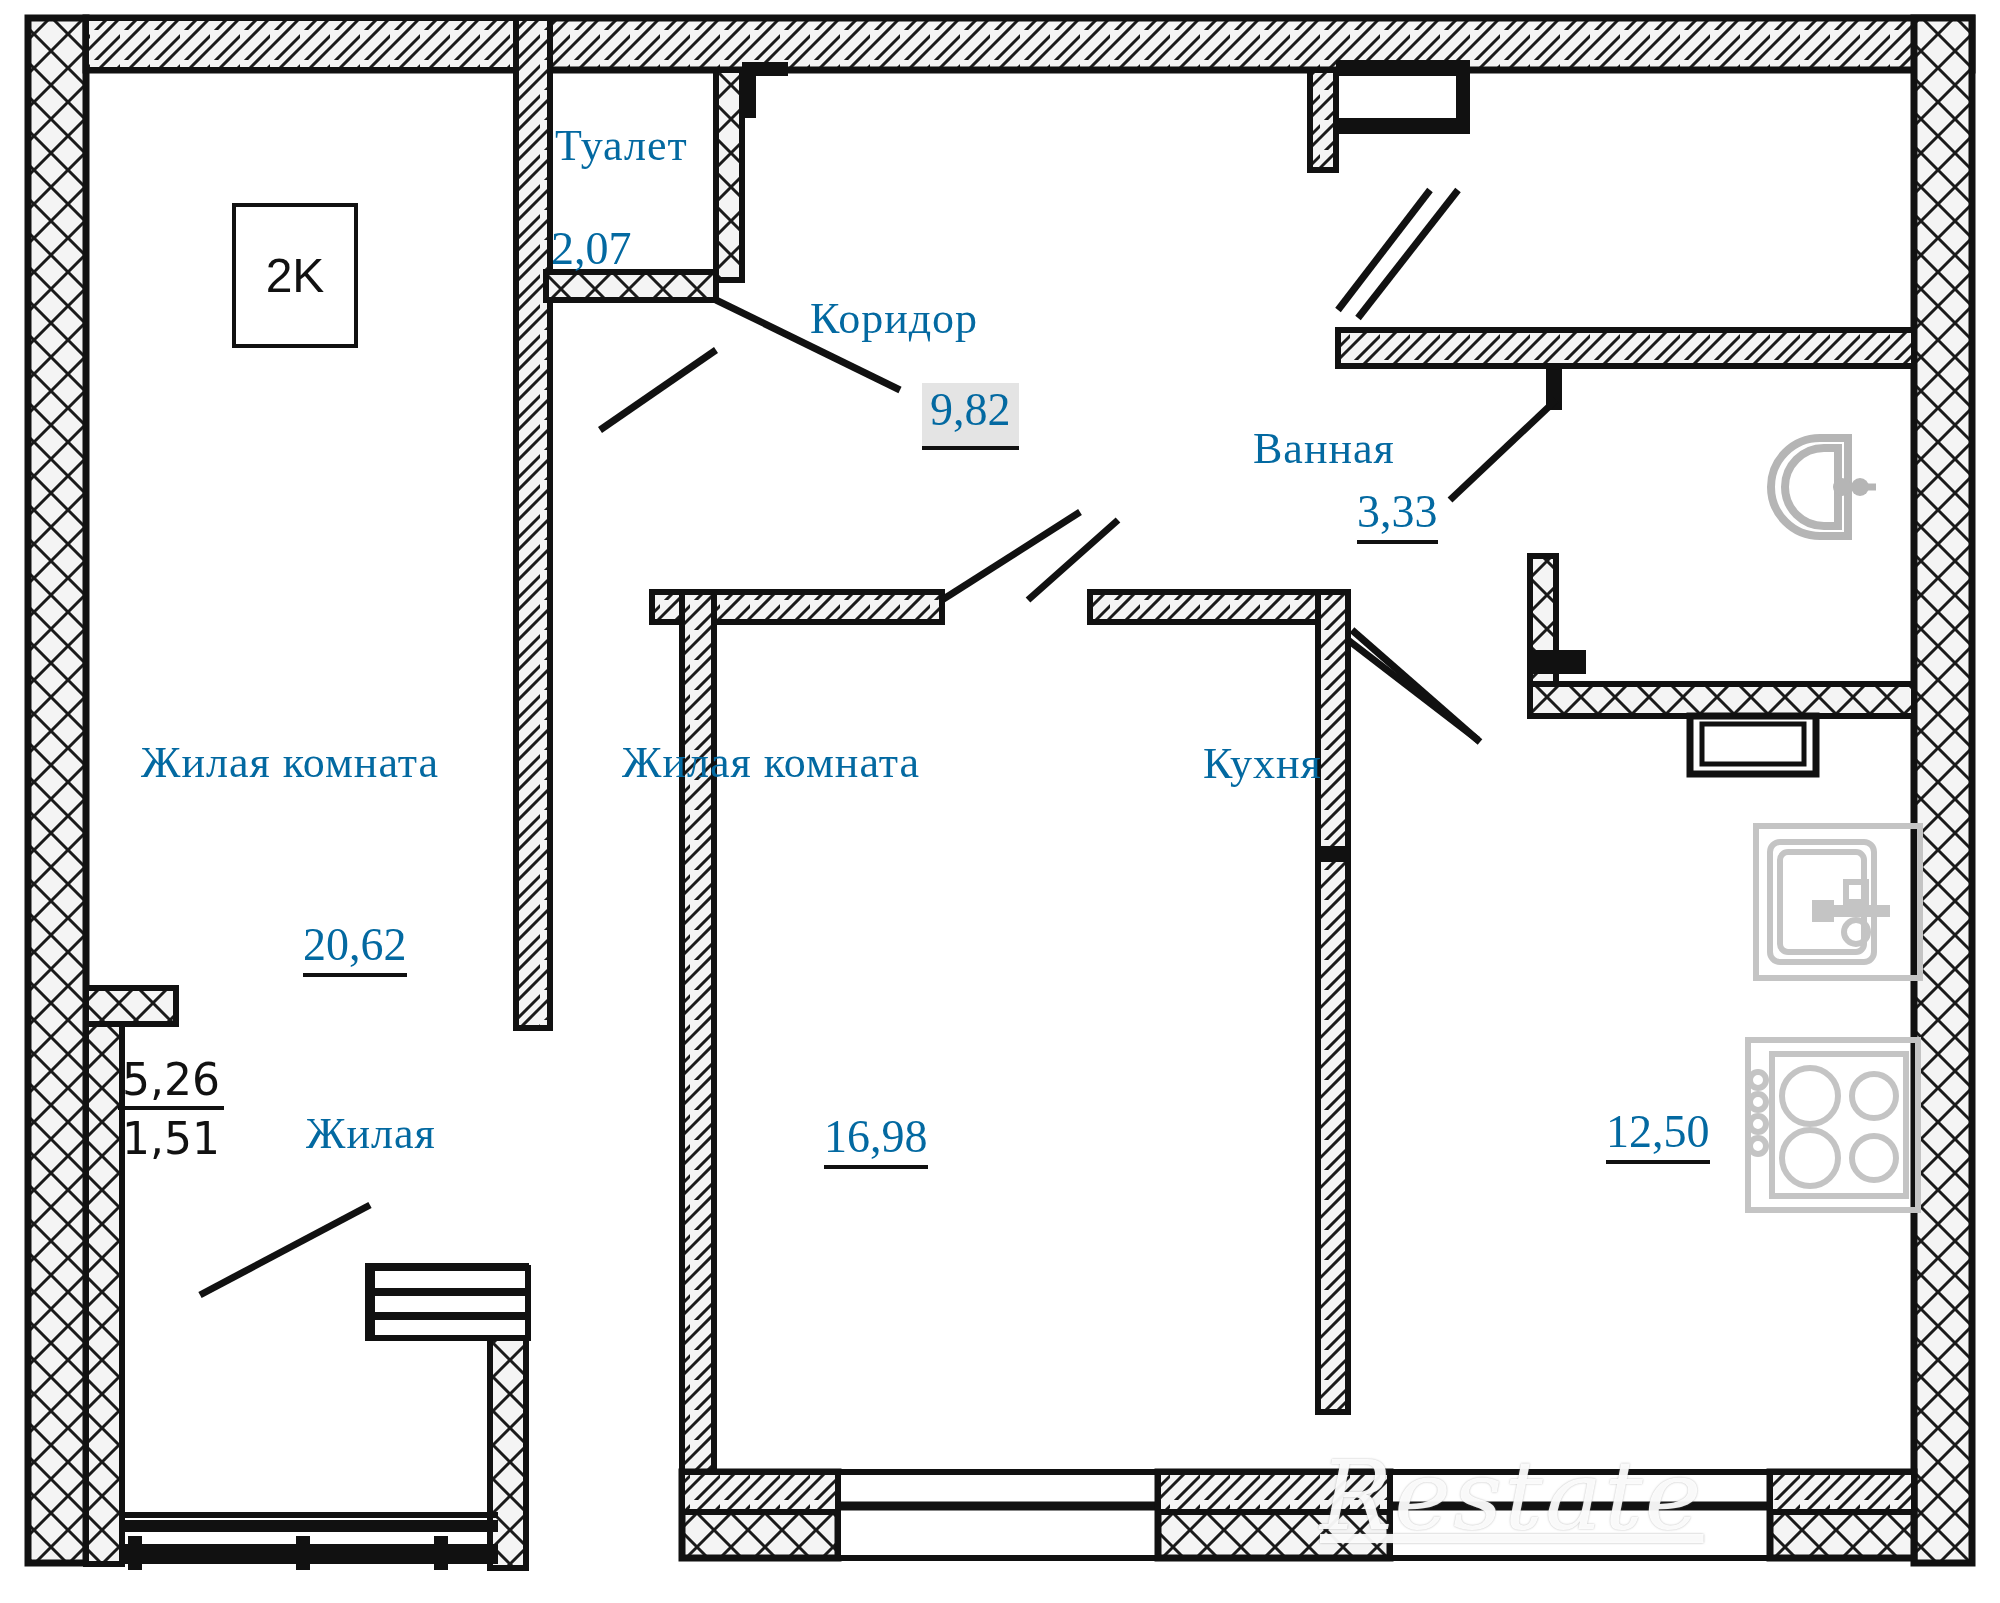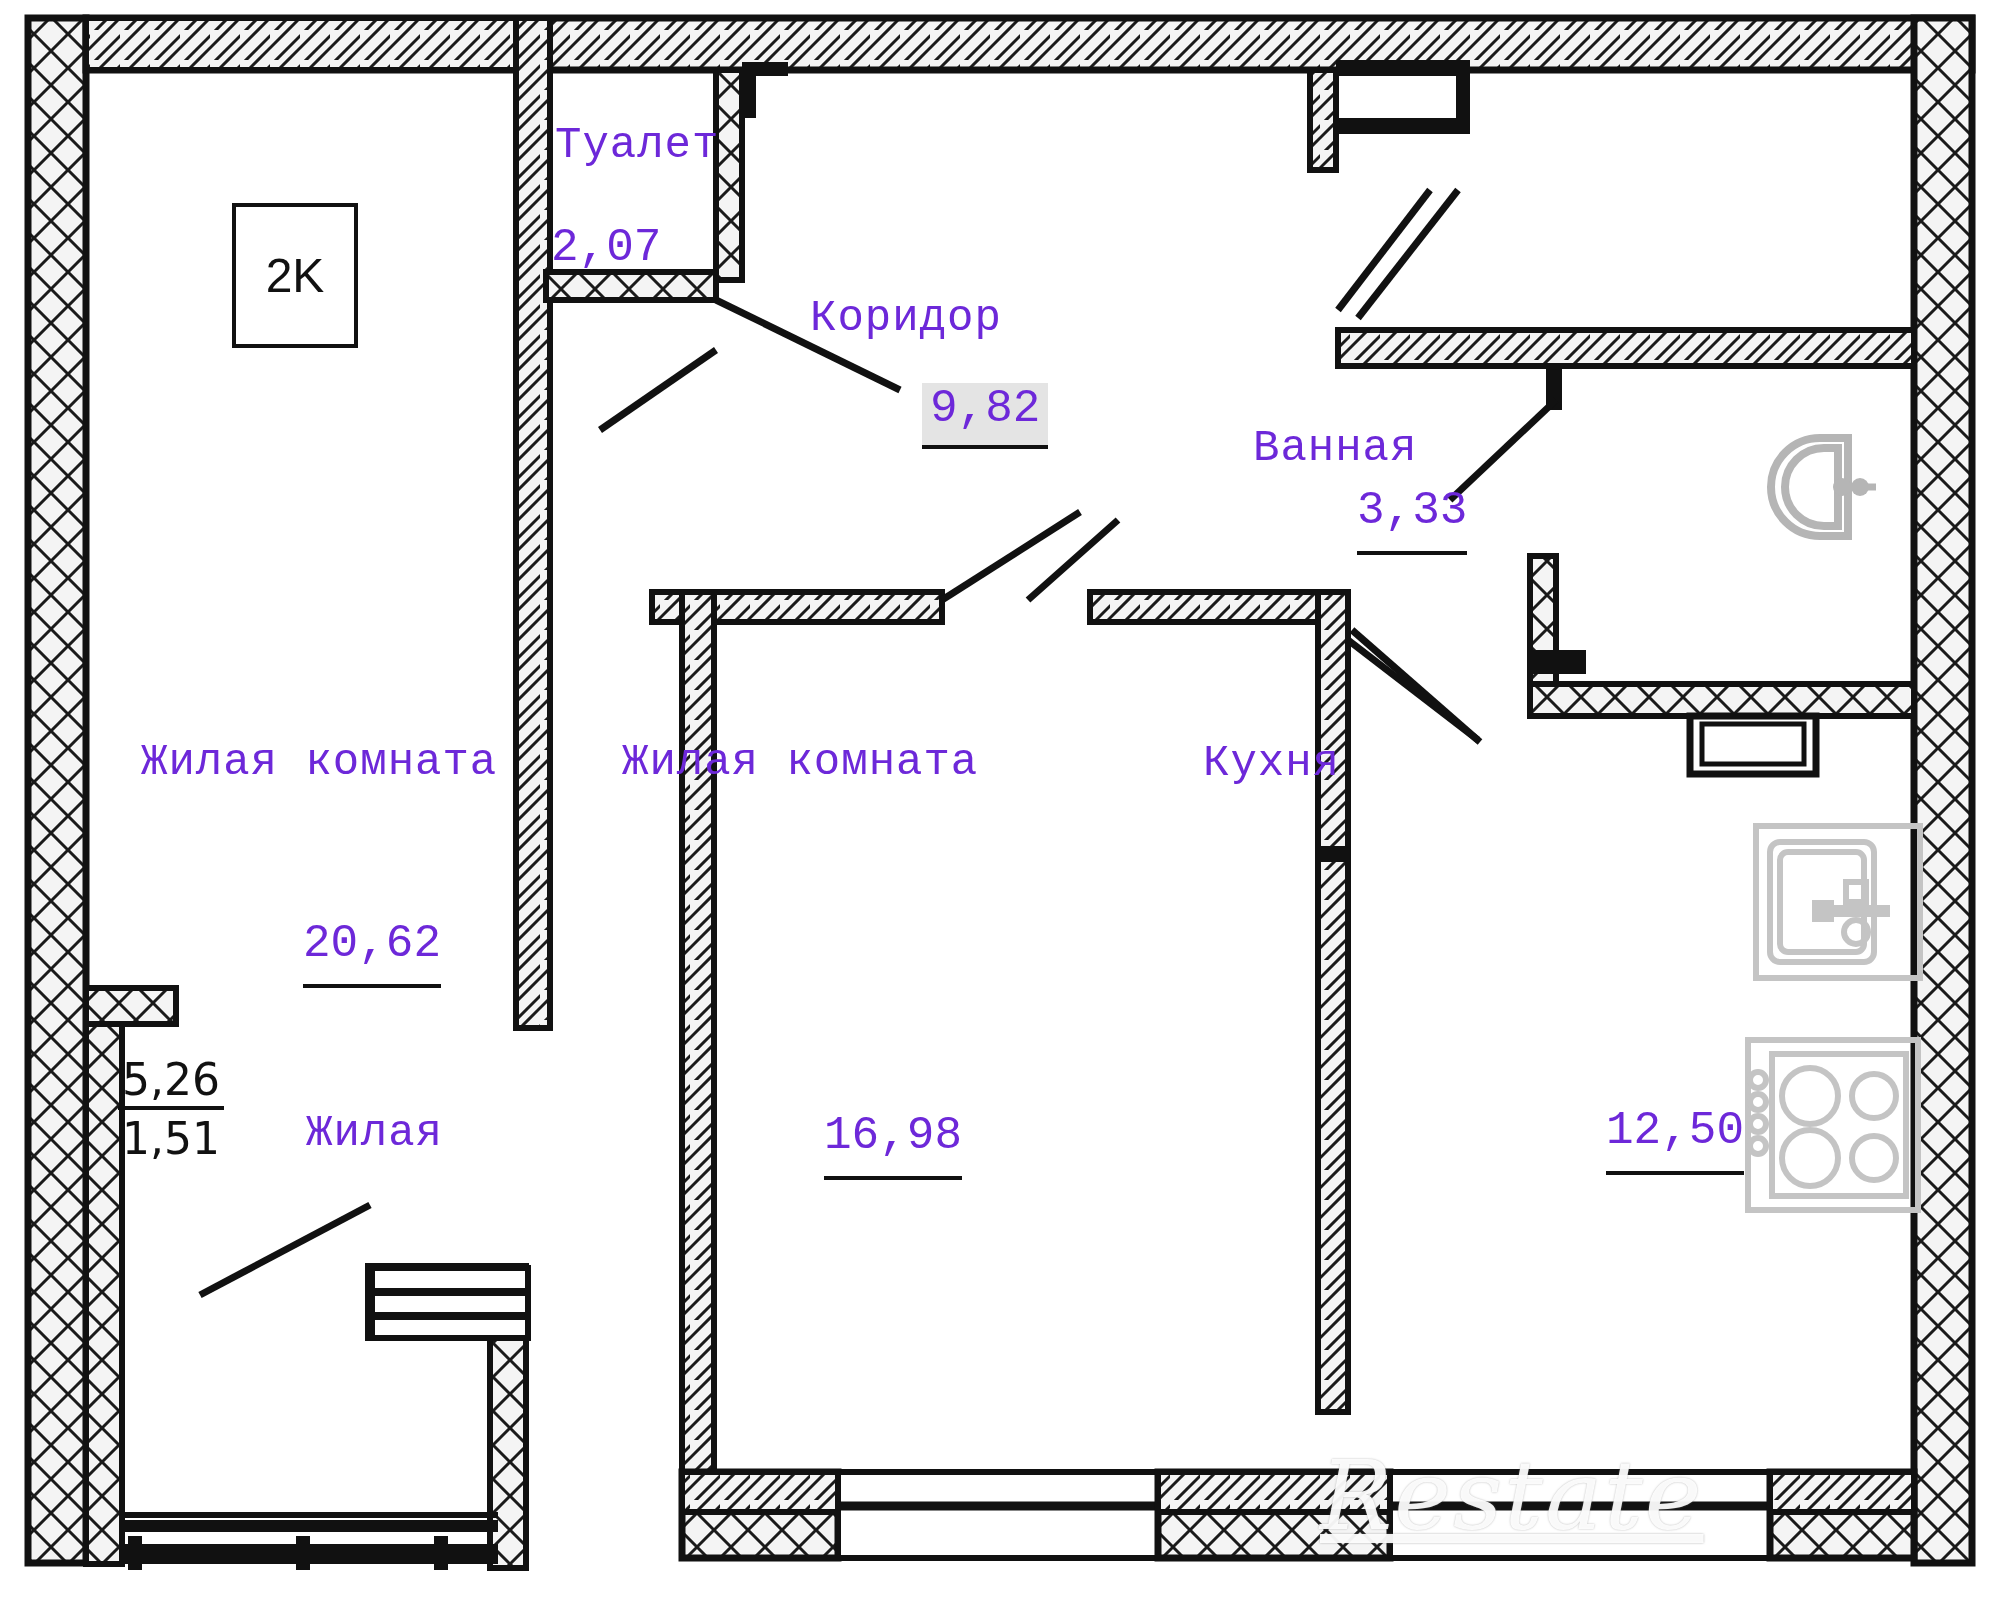--- a/index.html
+++ b/index.html
@@ -6,29 +6,29 @@
   body{font-family:"DejaVu Sans","Liberation Sans",sans-serif;}
   #plan{
     position:relative;
     width:2000px;height:1603px;
     background:#ffffff;
     overflow:hidden;
   }
   #plan svg{position:absolute;left:0;top:0;}
   .lbl{
     position:absolute;
-    color:#6d28d9;
-    font-family:Liberation Mono, monospace;
+    color:#0369a1;
+    font-family:Liberation Serif, serif;
     white-space:nowrap;
     letter-spacing:1px;
     font-weight:400;
   }
   .room-name{font-size:44px;}
   .area{font-size:46px;letter-spacing:0px;}
-  .area-ul{border-bottom:4px solid #111;padding-bottom:14px;}
+  .area-ul{border-bottom:4px solid #111;padding-bottom:2px;}
   .area-hl{background:rgba(205,205,205,.55);padding:0 8px 10px 8px;}
   .tag2k{
     position:absolute;
     border:4px solid #111;
     display:flex;align-items:center;justify-content:center;
     font-size:48px;color:#111;
     font-family:"Liberation Sans",sans-serif;
     letter-spacing:0px;
   }
   .frac{

